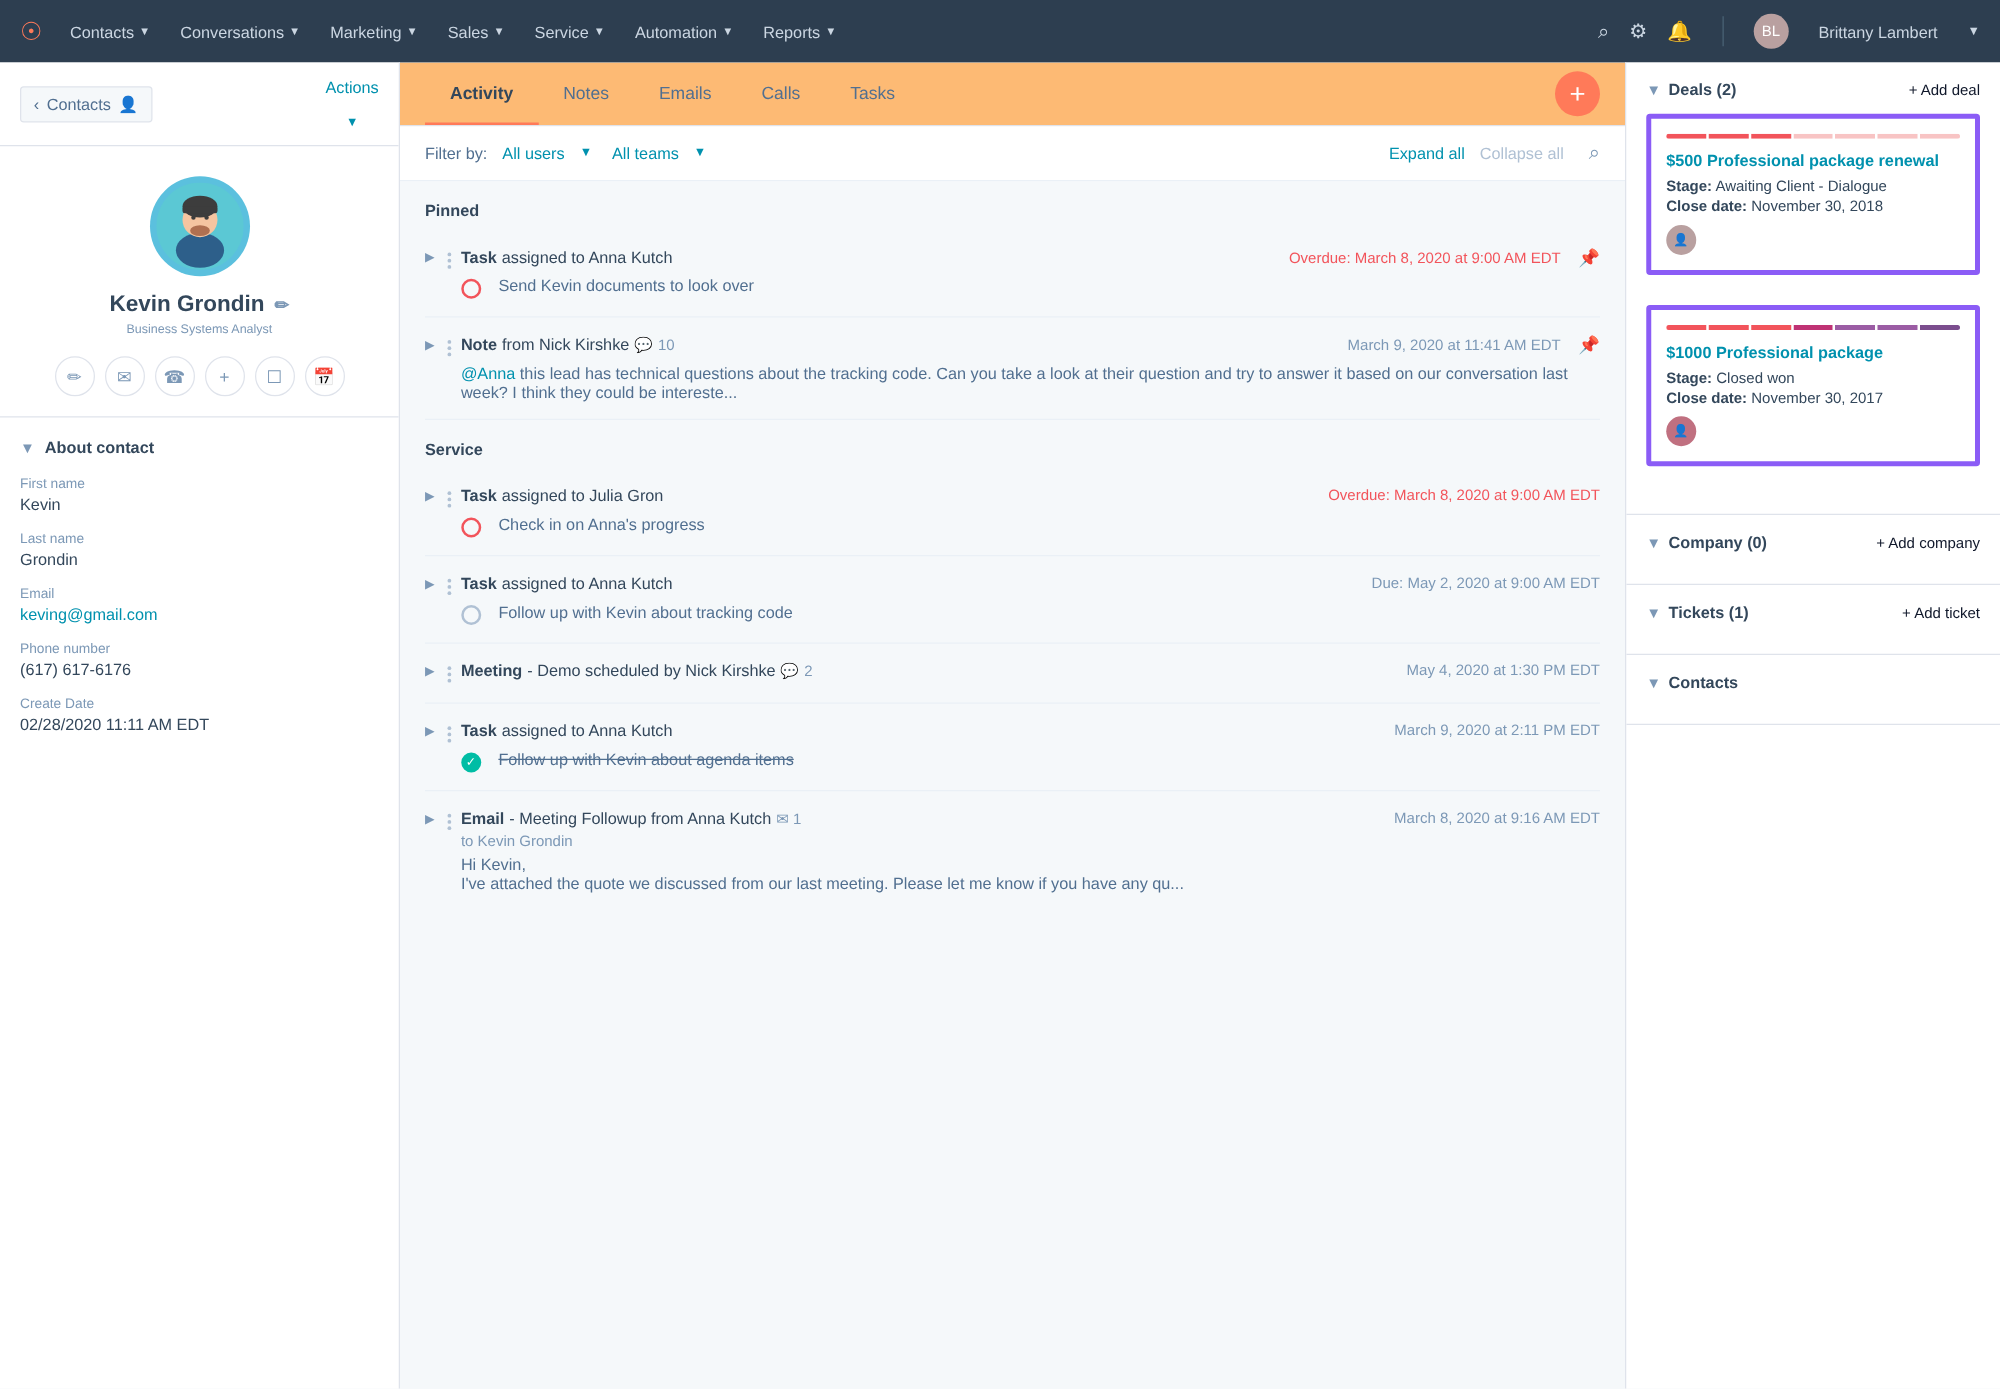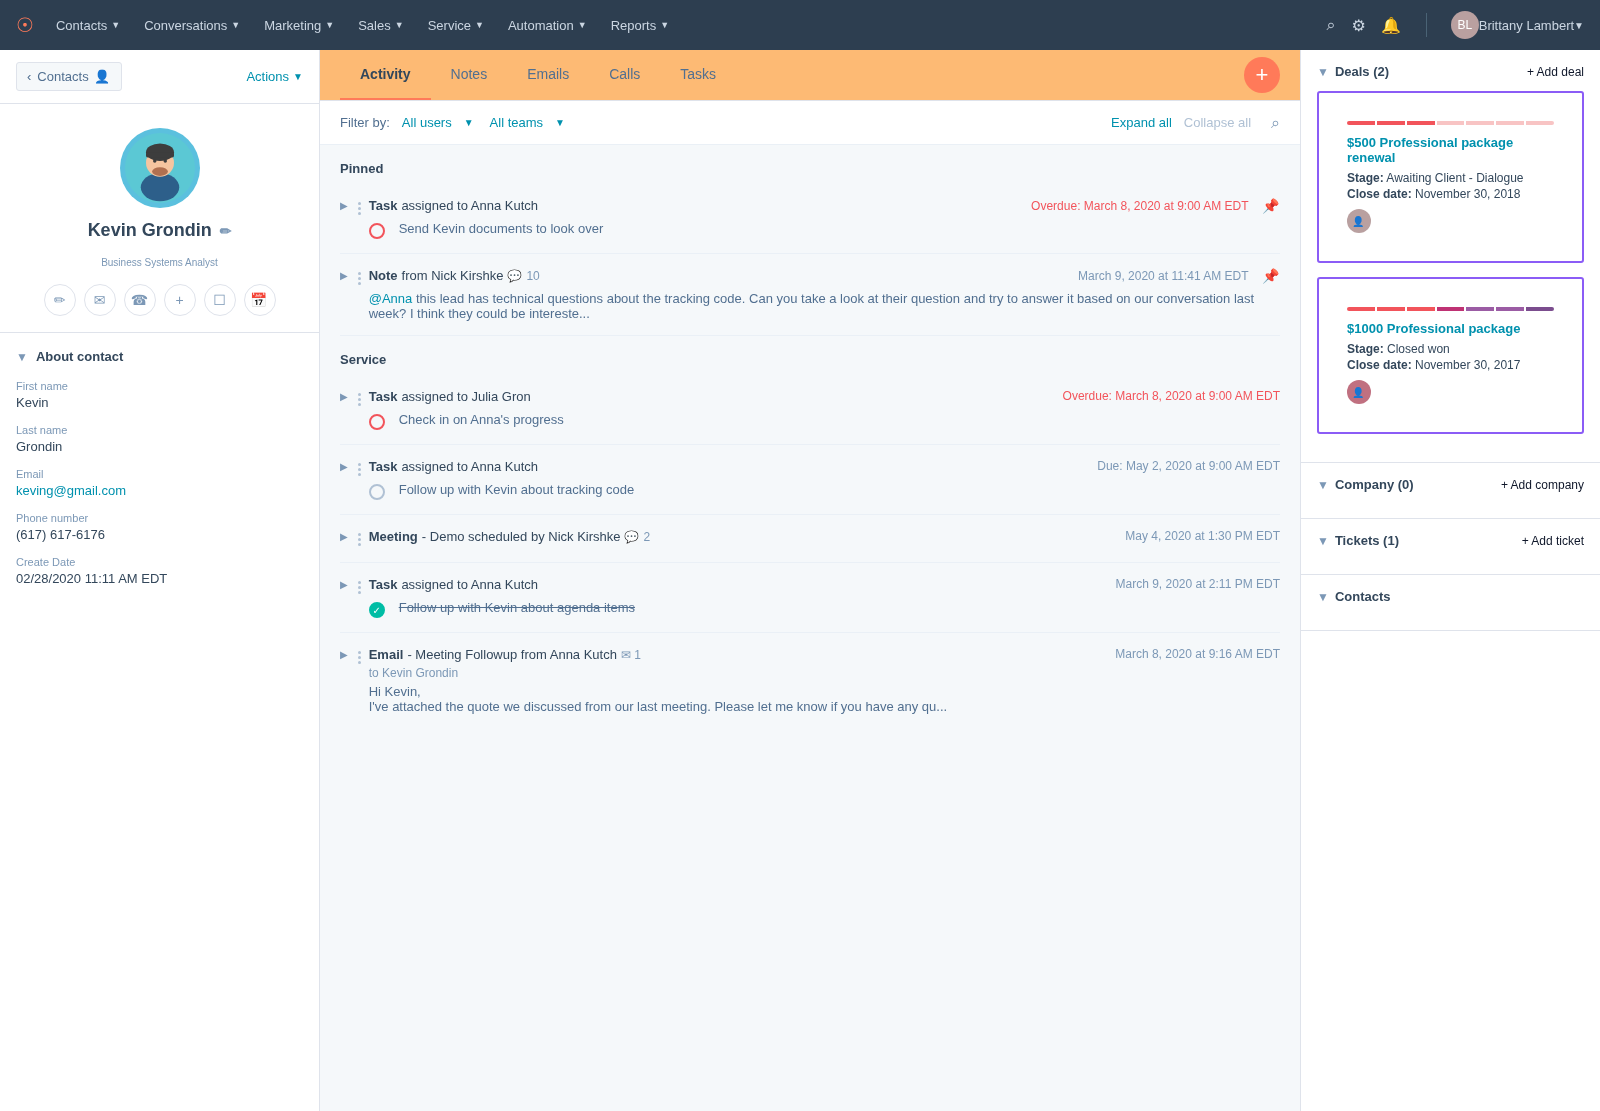--- a/index.html
+++ b/index.html
@@ -7,37 +7,37 @@
 
     
     .topnav { display: flex; align-items: center; background: #2d3e50; height: 50px; padding: 0 16px; gap: 4px; }
     .topnav-logo { color: #ff7a59; font-size: 20px; margin-right: 8px; }
     .topnav-item { color: #cbd6e2; font-size: 13px; padding: 6px 10px; cursor: pointer; display: flex; align-items: center; gap: 4px; border-radius: 3px; }
     .topnav-chevron { font-size: 9px; }
     .topnav-spacer { flex: 1; }
     .topnav-icons { display: flex; align-items: center; gap: 16px; }
     .topnav-icon { color: #cbd6e2; font-size: 16px; cursor: pointer; }
     .topnav-divider { width: 1px; height: 24px; background: #4a6375; margin: 0 8px; }
-    .topnav-user { display: flex; align-items: center; gap: 0; color: #cbd6e2; cursor: pointer; }
+    .topnav-user { display: flex; align-items: center; gap: 24px; color: #cbd6e2; cursor: pointer; }
     .topnav-avatar { width: 28px; height: 28px; border-radius: 50%; background: #b9a0a0; overflow: hidden; display: flex; align-items: center; justify-content: center; font-size: 12px; color: #fff; }
 
     
     .page { display: flex; height: calc(100vh - 50px); }
 
     
     .sidebar { width: 320px; min-width: 320px; background: #fff; border-right: 1px solid #dfe3eb; display: flex; flex-direction: column; overflow-y: auto; }
     .sidebar-header { display: flex; align-items: center; justify-content: space-between; padding: 12px 16px; border-bottom: 1px solid #dfe3eb; }
     .sidebar-back { display: flex; align-items: center; gap: 6px; color: #516f90; font-size: 13px; cursor: pointer; background: #f5f8fa; border: 1px solid #dfe3eb; border-radius: 3px; padding: 6px 10px; }
-    .sidebar-actions { color: #0091ae; font-size: 13px; cursor: pointer; display: flex; align-items: center; gap: 4px; font-weight: 500; }
+    .sidebar-actions { color: #0091ae; font-size: 13px; cursor: pointer; display: flex; align-items: center; gap: 16px; font-weight: 500; flex-direction: column; }
 
     
     .contact-card { display: flex; flex-direction: column; align-items: center; padding: 24px 16px 16px; border-bottom: 1px solid #dfe3eb; }
     .contact-avatar { width: 80px; height: 80px; border-radius: 50%; background: #5bc0de; display: flex; align-items: center; justify-content: center; margin-bottom: 12px; overflow: hidden; }
     .contact-avatar svg { width: 70px; height: 70px; }
-    .contact-name { font-size: 18px; font-weight: 600; color: #33475b; margin-bottom: 16px; display: flex; align-items: center; gap: 8px; }
+    .contact-name { font-size: 18px; font-weight: 600; color: #33475b; margin-bottom: 4px; display: flex; align-items: center; gap: 8px; }
     .contact-edit-icon { color: #7c98b6; font-size: 14px; cursor: pointer; }
     .contact-title { color: #7c98b6; font-size: 10px; margin-bottom: 16px; }
     .contact-actions { display: flex; align-items: center; gap: 8px; }
     .contact-action-btn { width: 32px; height: 32px; border-radius: 50%; border: 1px solid #dfe3eb; background: #fff; display: flex; align-items: center; justify-content: center; cursor: pointer; color: #7c98b6; font-size: 14px; }
 
     
     .about-section { padding: 16px; }
     .about-header { display: flex; align-items: center; gap: 8px; margin-bottom: 16px; color: #33475b; font-weight: 600; font-size: 13px; cursor: pointer; }
     .about-chevron { color: #7c98b6; font-size: 12px; }
     .about-field { margin-bottom: 14px; }
@@ -94,21 +94,21 @@
     .to-label { color: #7c98b6; }
 
     
     .right-panel { width: 300px; min-width: 300px; background: #fff; border-left: 1px solid #dfe3eb; overflow-y: auto; }
     .rp-section { border-bottom: 1px solid #dfe3eb; padding: 14px 16px; }
     .rp-section-header { display: flex; align-items: center; justify-content: space-between; margin-bottom: 12px; }
     .rp-section-title { display: flex; align-items: center; gap: 6px; font-weight: 600; color: #33475b; font-size: 13px; cursor: pointer; }
     .rp-chevron { color: #7c98b6; font-size: 12px; }
     .rp-add-link { color: #0f172a; font-size: 12px; cursor: pointer; }
 
-    .deal-card { border: 2px solid #8b5cf6; border-radius: 3px; padding: 28px; margin-bottom: 14px; }
+    .deal-card { border: 4px solid #8b5cf6; border-radius: 3px; padding: 12px; margin-bottom: 24px; }
     .deal-progress { height: 4px; border-radius: 2px; display: flex; gap: 2px; margin-bottom: 10px; overflow: hidden; }
     .deal-seg { height: 4px; flex: 1; }
     .deal-title { color: #0091ae; font-size: 13px; font-weight: 600; margin-bottom: 6px; cursor: pointer; }
     .deal-detail { font-size: 12px; color: #33475b; margin-bottom: 2px; }
     .deal-detail span { font-weight: 600; }
     .deal-avatar { width: 24px; height: 24px; border-radius: 50%; background: #b9a0a0; display: flex; align-items: center; justify-content: center; margin-top: 8px; font-size: 10px; color: #fff; overflow: hidden; }
   </style>
 </head>
 <body>
 

